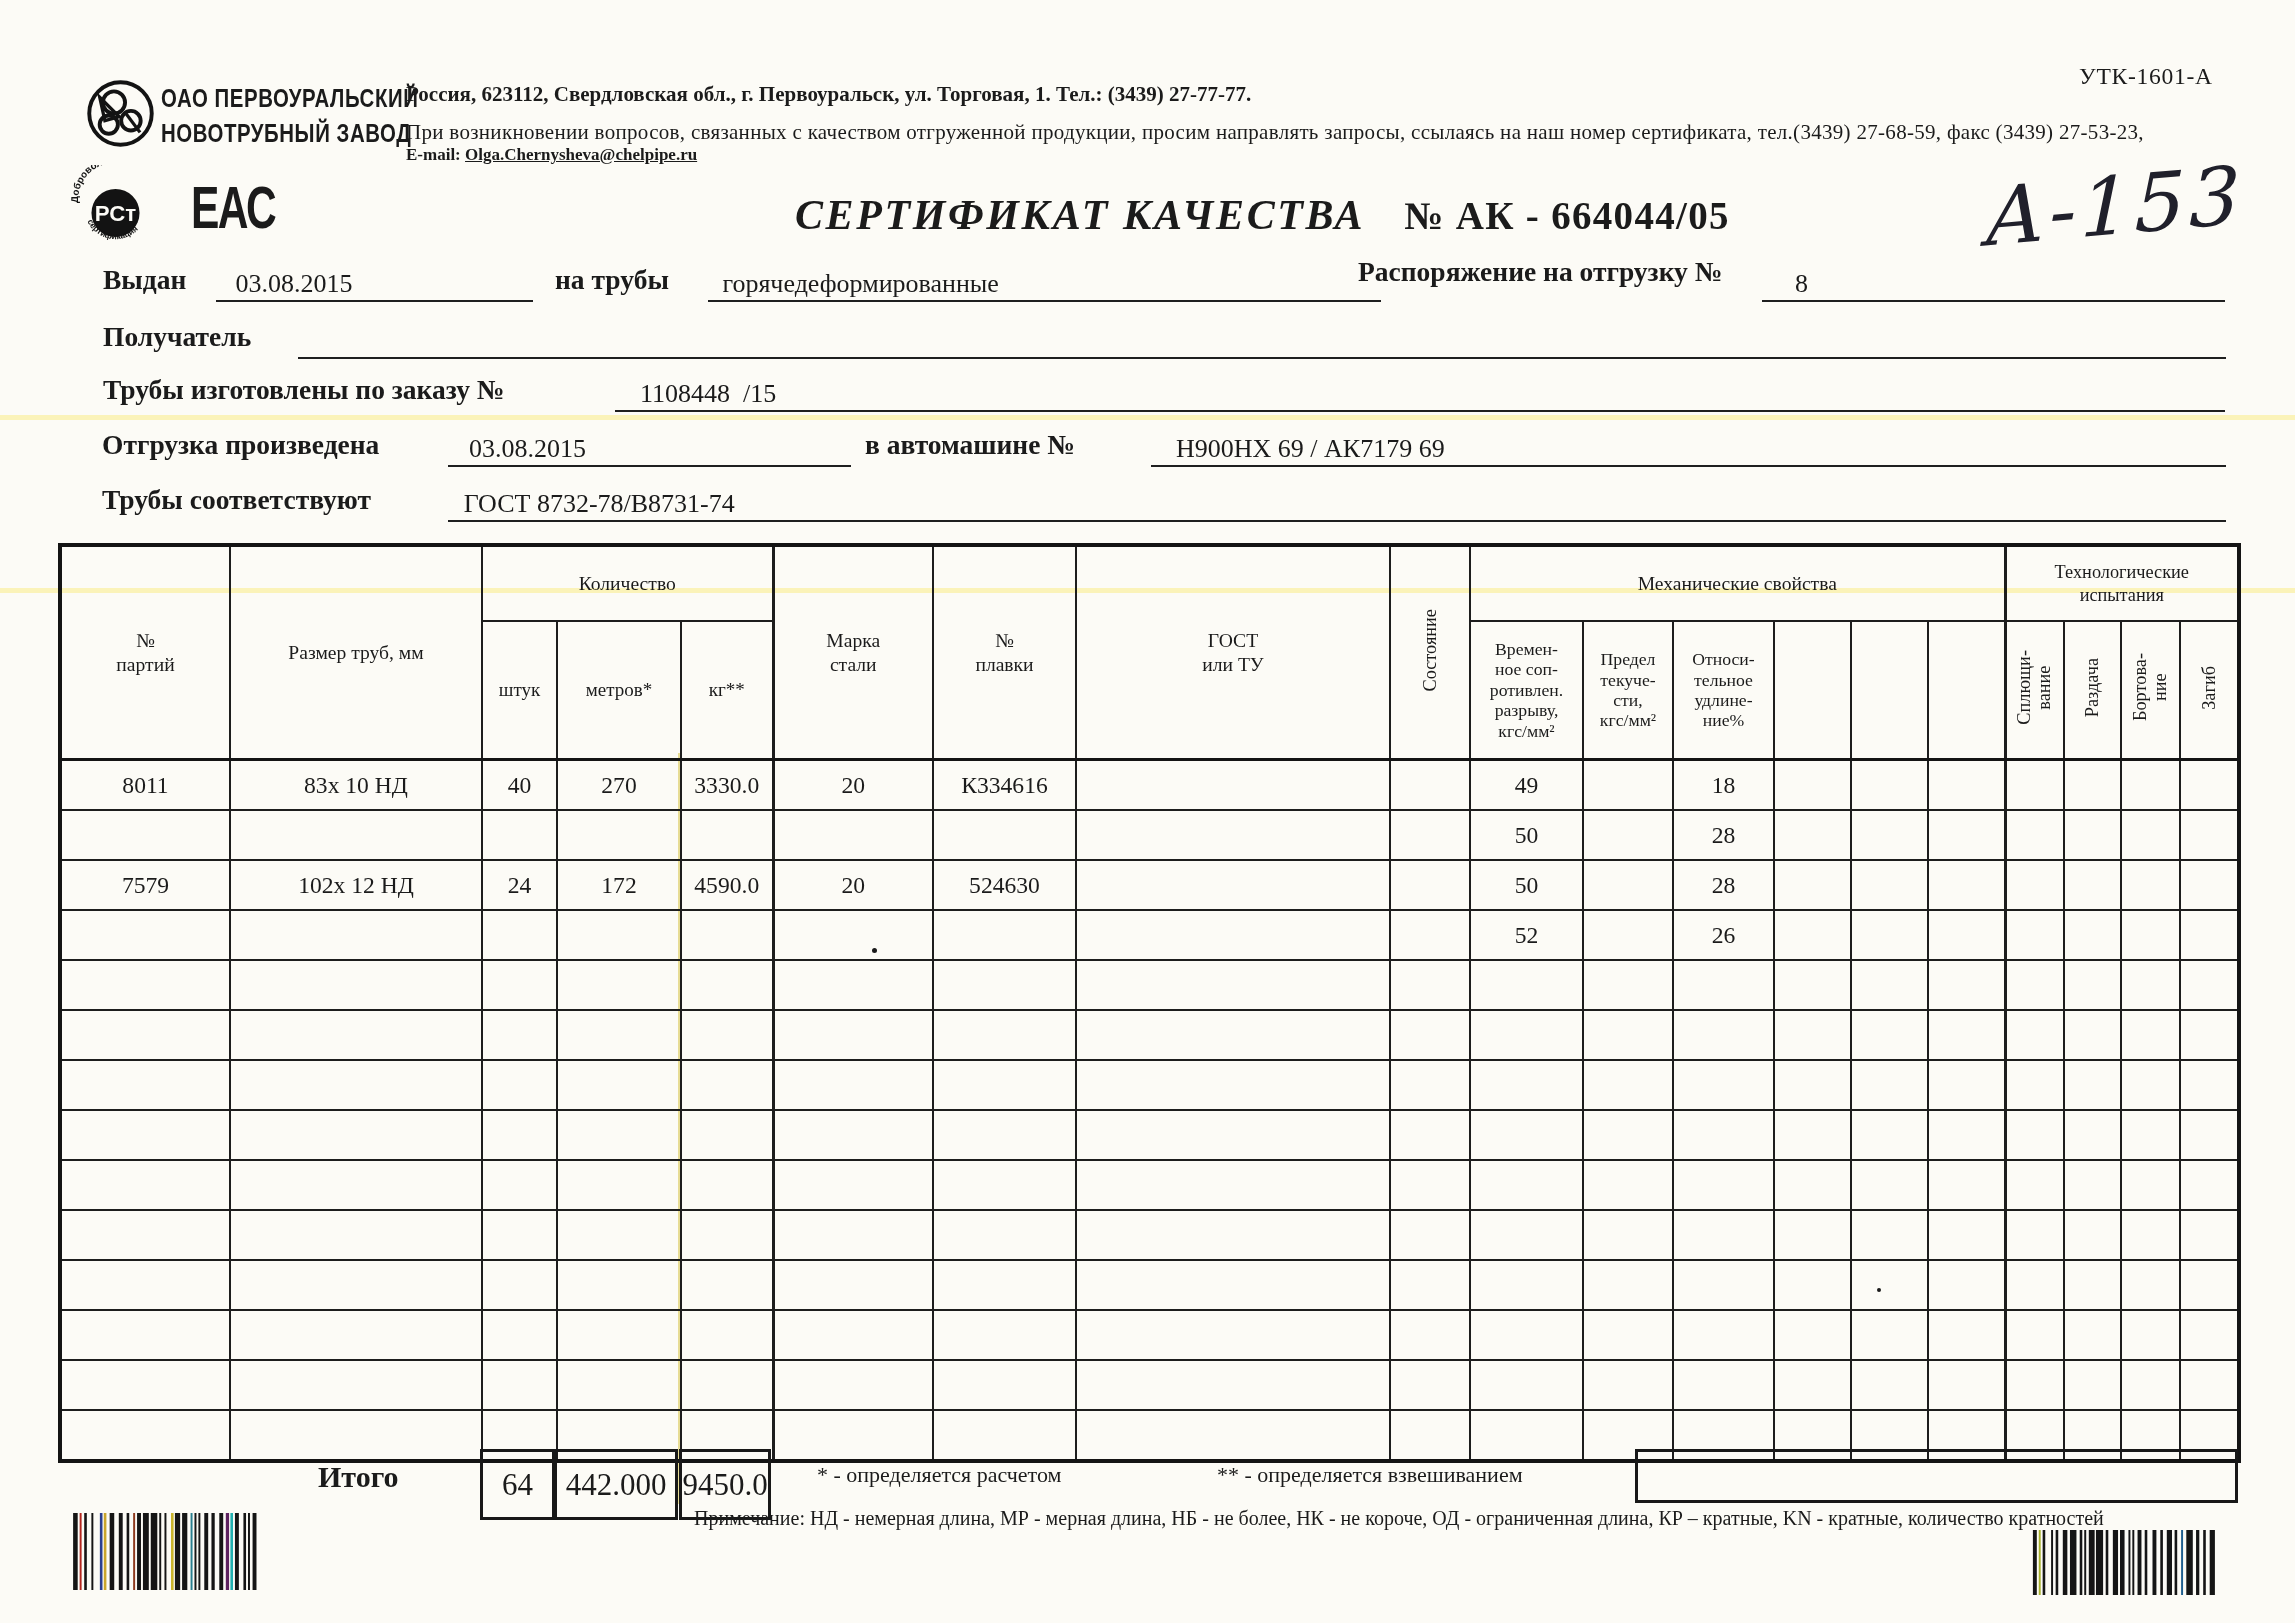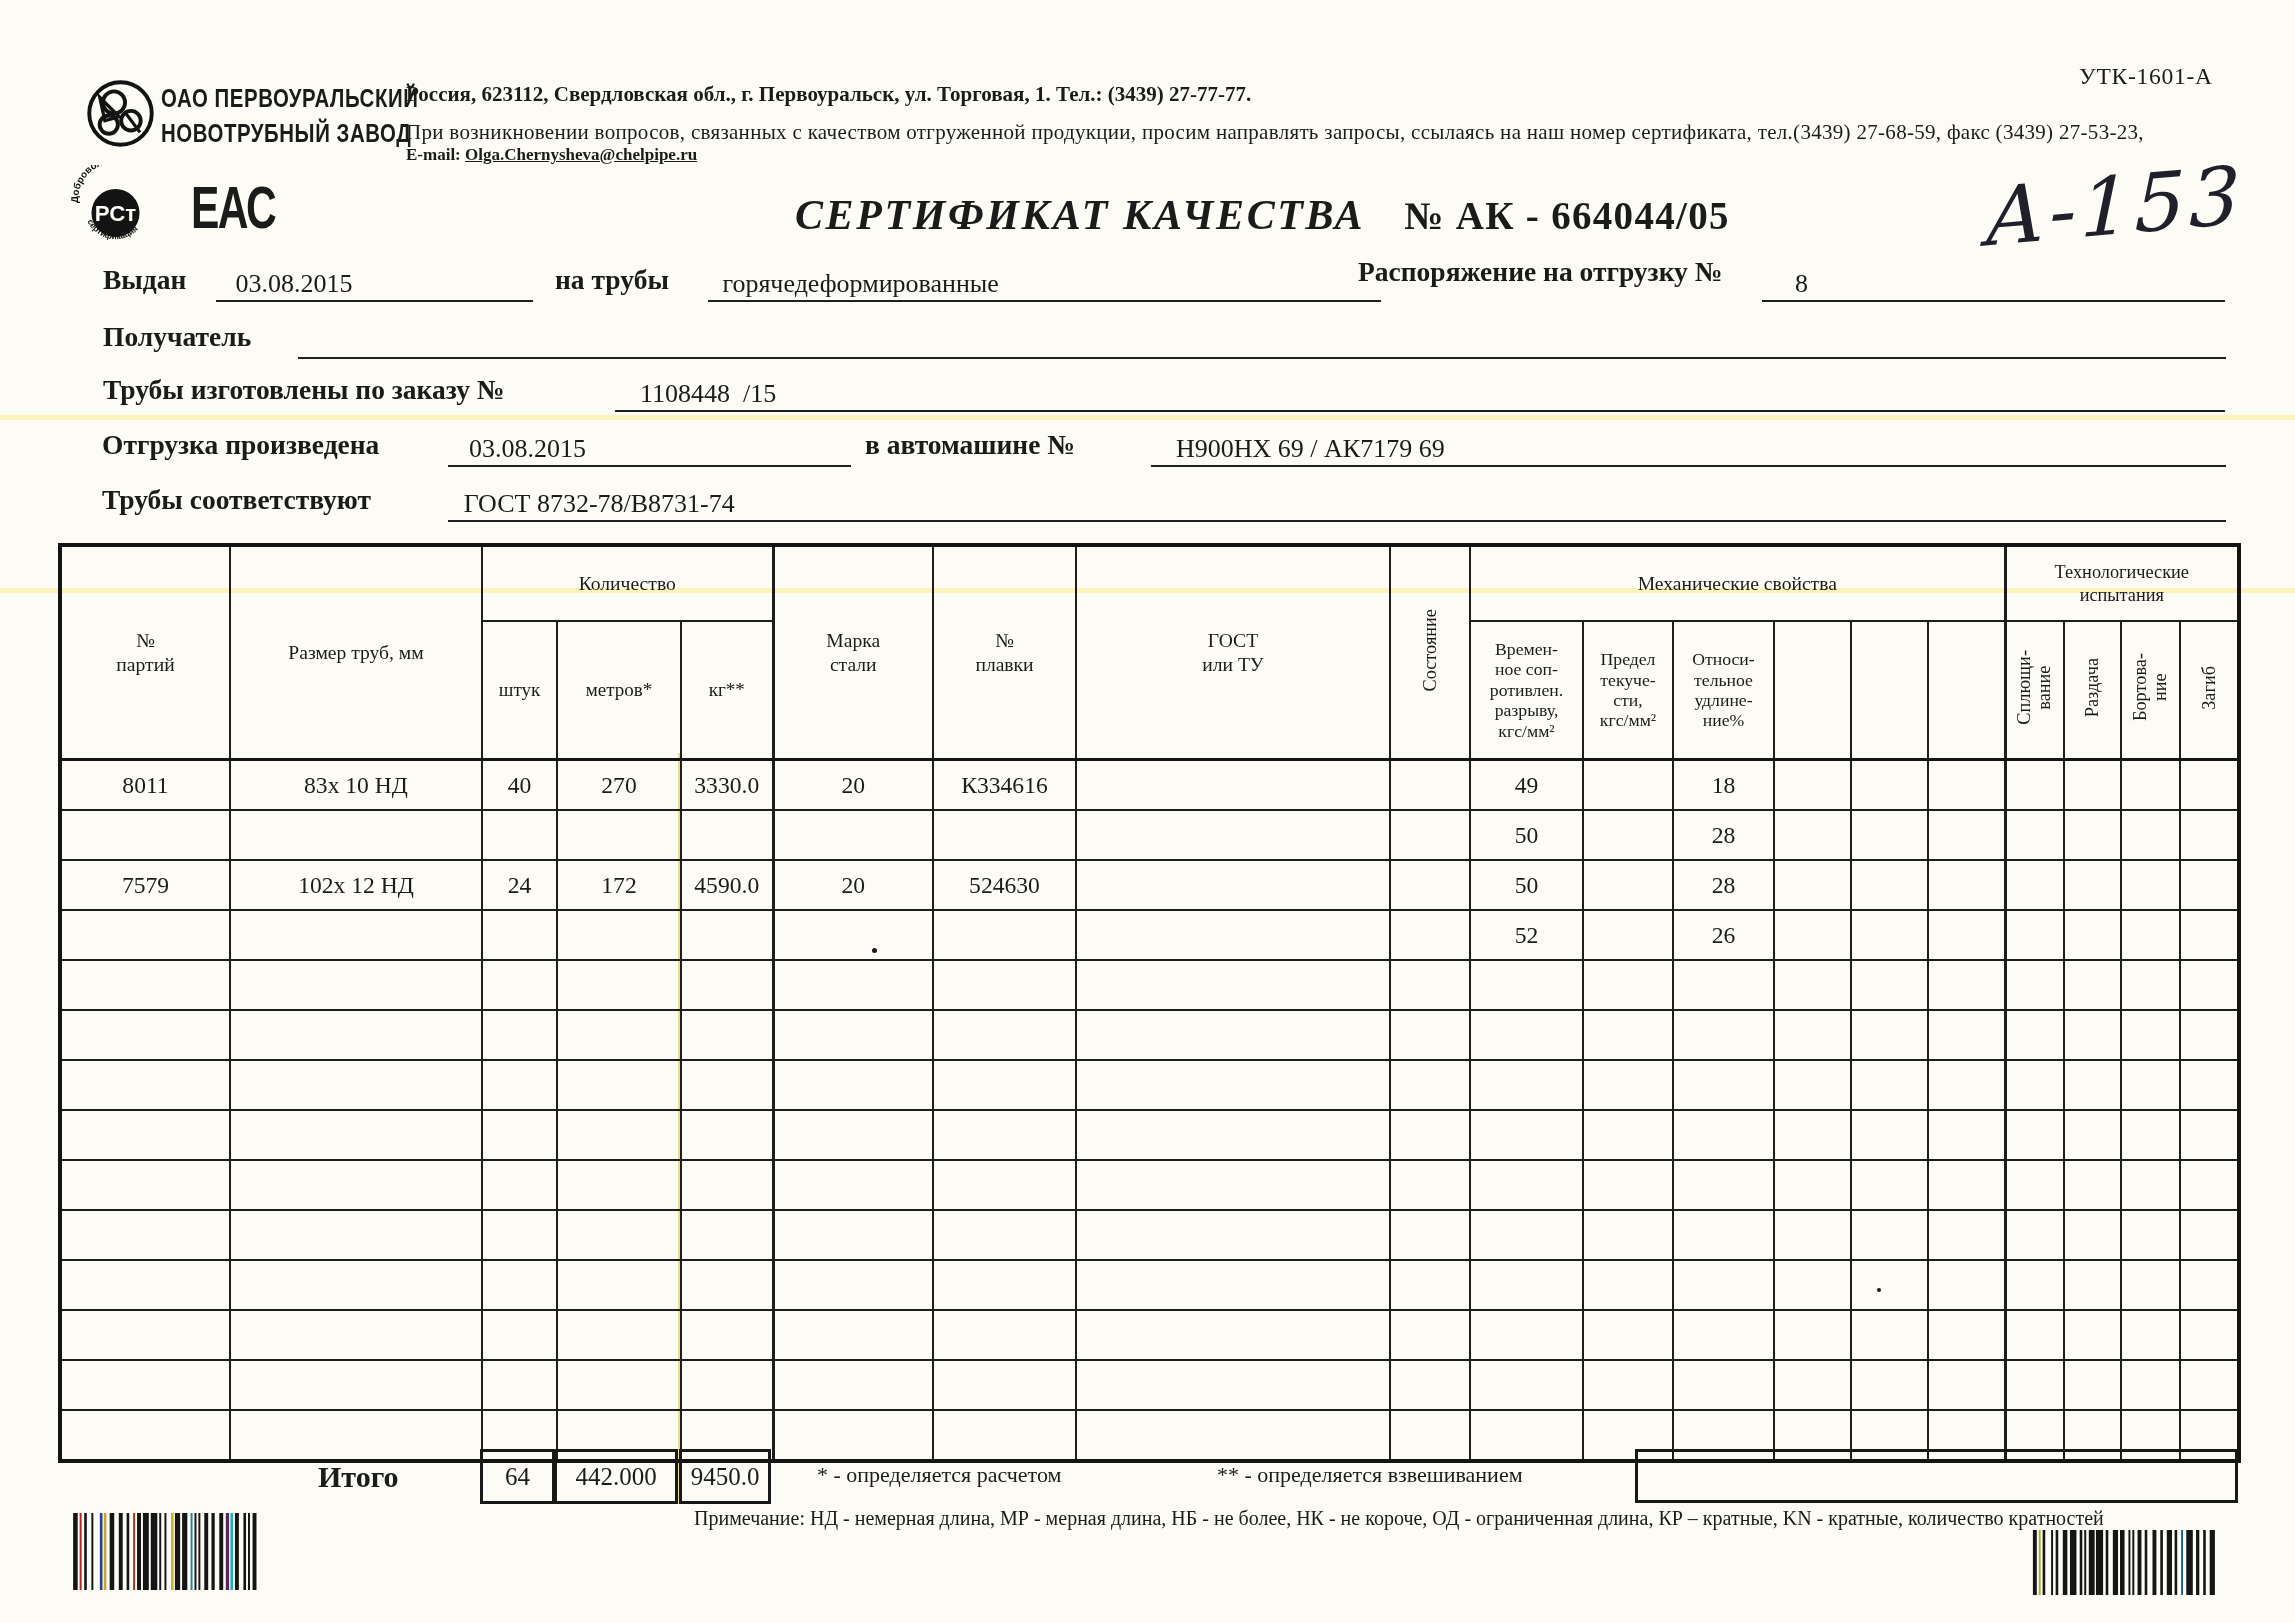--- a/index.html
+++ b/index.html
@@ -34,22 +34,22 @@
   .cert-table thead tr.hB th{height:136px;font-size:19px;}
   .cert-table thead th.rs{border-bottom:3.9px solid #141414;}
   .cert-table thead tr.hB th{border-bottom:3.9px solid #141414;}
   .cert-table tbody td{height:48px;font-size:23.6px;}
   .bl-thick{border-left-width:3.9px !important;}
   .pre{white-space:pre-line;line-height:1.22;}
   .small{font-size:17.7px !important;line-height:1.15;}
   .vtext{writing-mode:vertical-rl;transform:rotate(180deg);white-space:pre-line;
          font-size:18.3px;line-height:1.12;display:inline-block;}
 
-  .tbox{position:absolute;border:3.3px solid #181818;height:55px;box-sizing:border-box;
-        display:flex;align-items:center;justify-content:center;font-size:25px;}
+  .tbox{position:absolute;border:3.3px solid #181818;height:71px;box-sizing:border-box;
+        display:flex;align-items:center;justify-content:center;font-size:31px;}
   .itogo{font-size:30px;font-weight:bold;}
   .fnote{font-size:22px;white-space:nowrap;}
   .note-line{font-size:20px;white-space:nowrap;}
   .empty-box{position:absolute;border:3.3px solid #181818;box-sizing:border-box;}
 
   .streak{position:absolute;left:0;width:2295px;height:5.2px;background:rgba(250,232,110,.45);pointer-events:none;}
   .vline-y{position:absolute;width:2px;background:rgba(210,190,50,.5);pointer-events:none;}
   .dot{position:absolute;border-radius:50%;background:#1a1a1a;}
 </style>
 </head>

